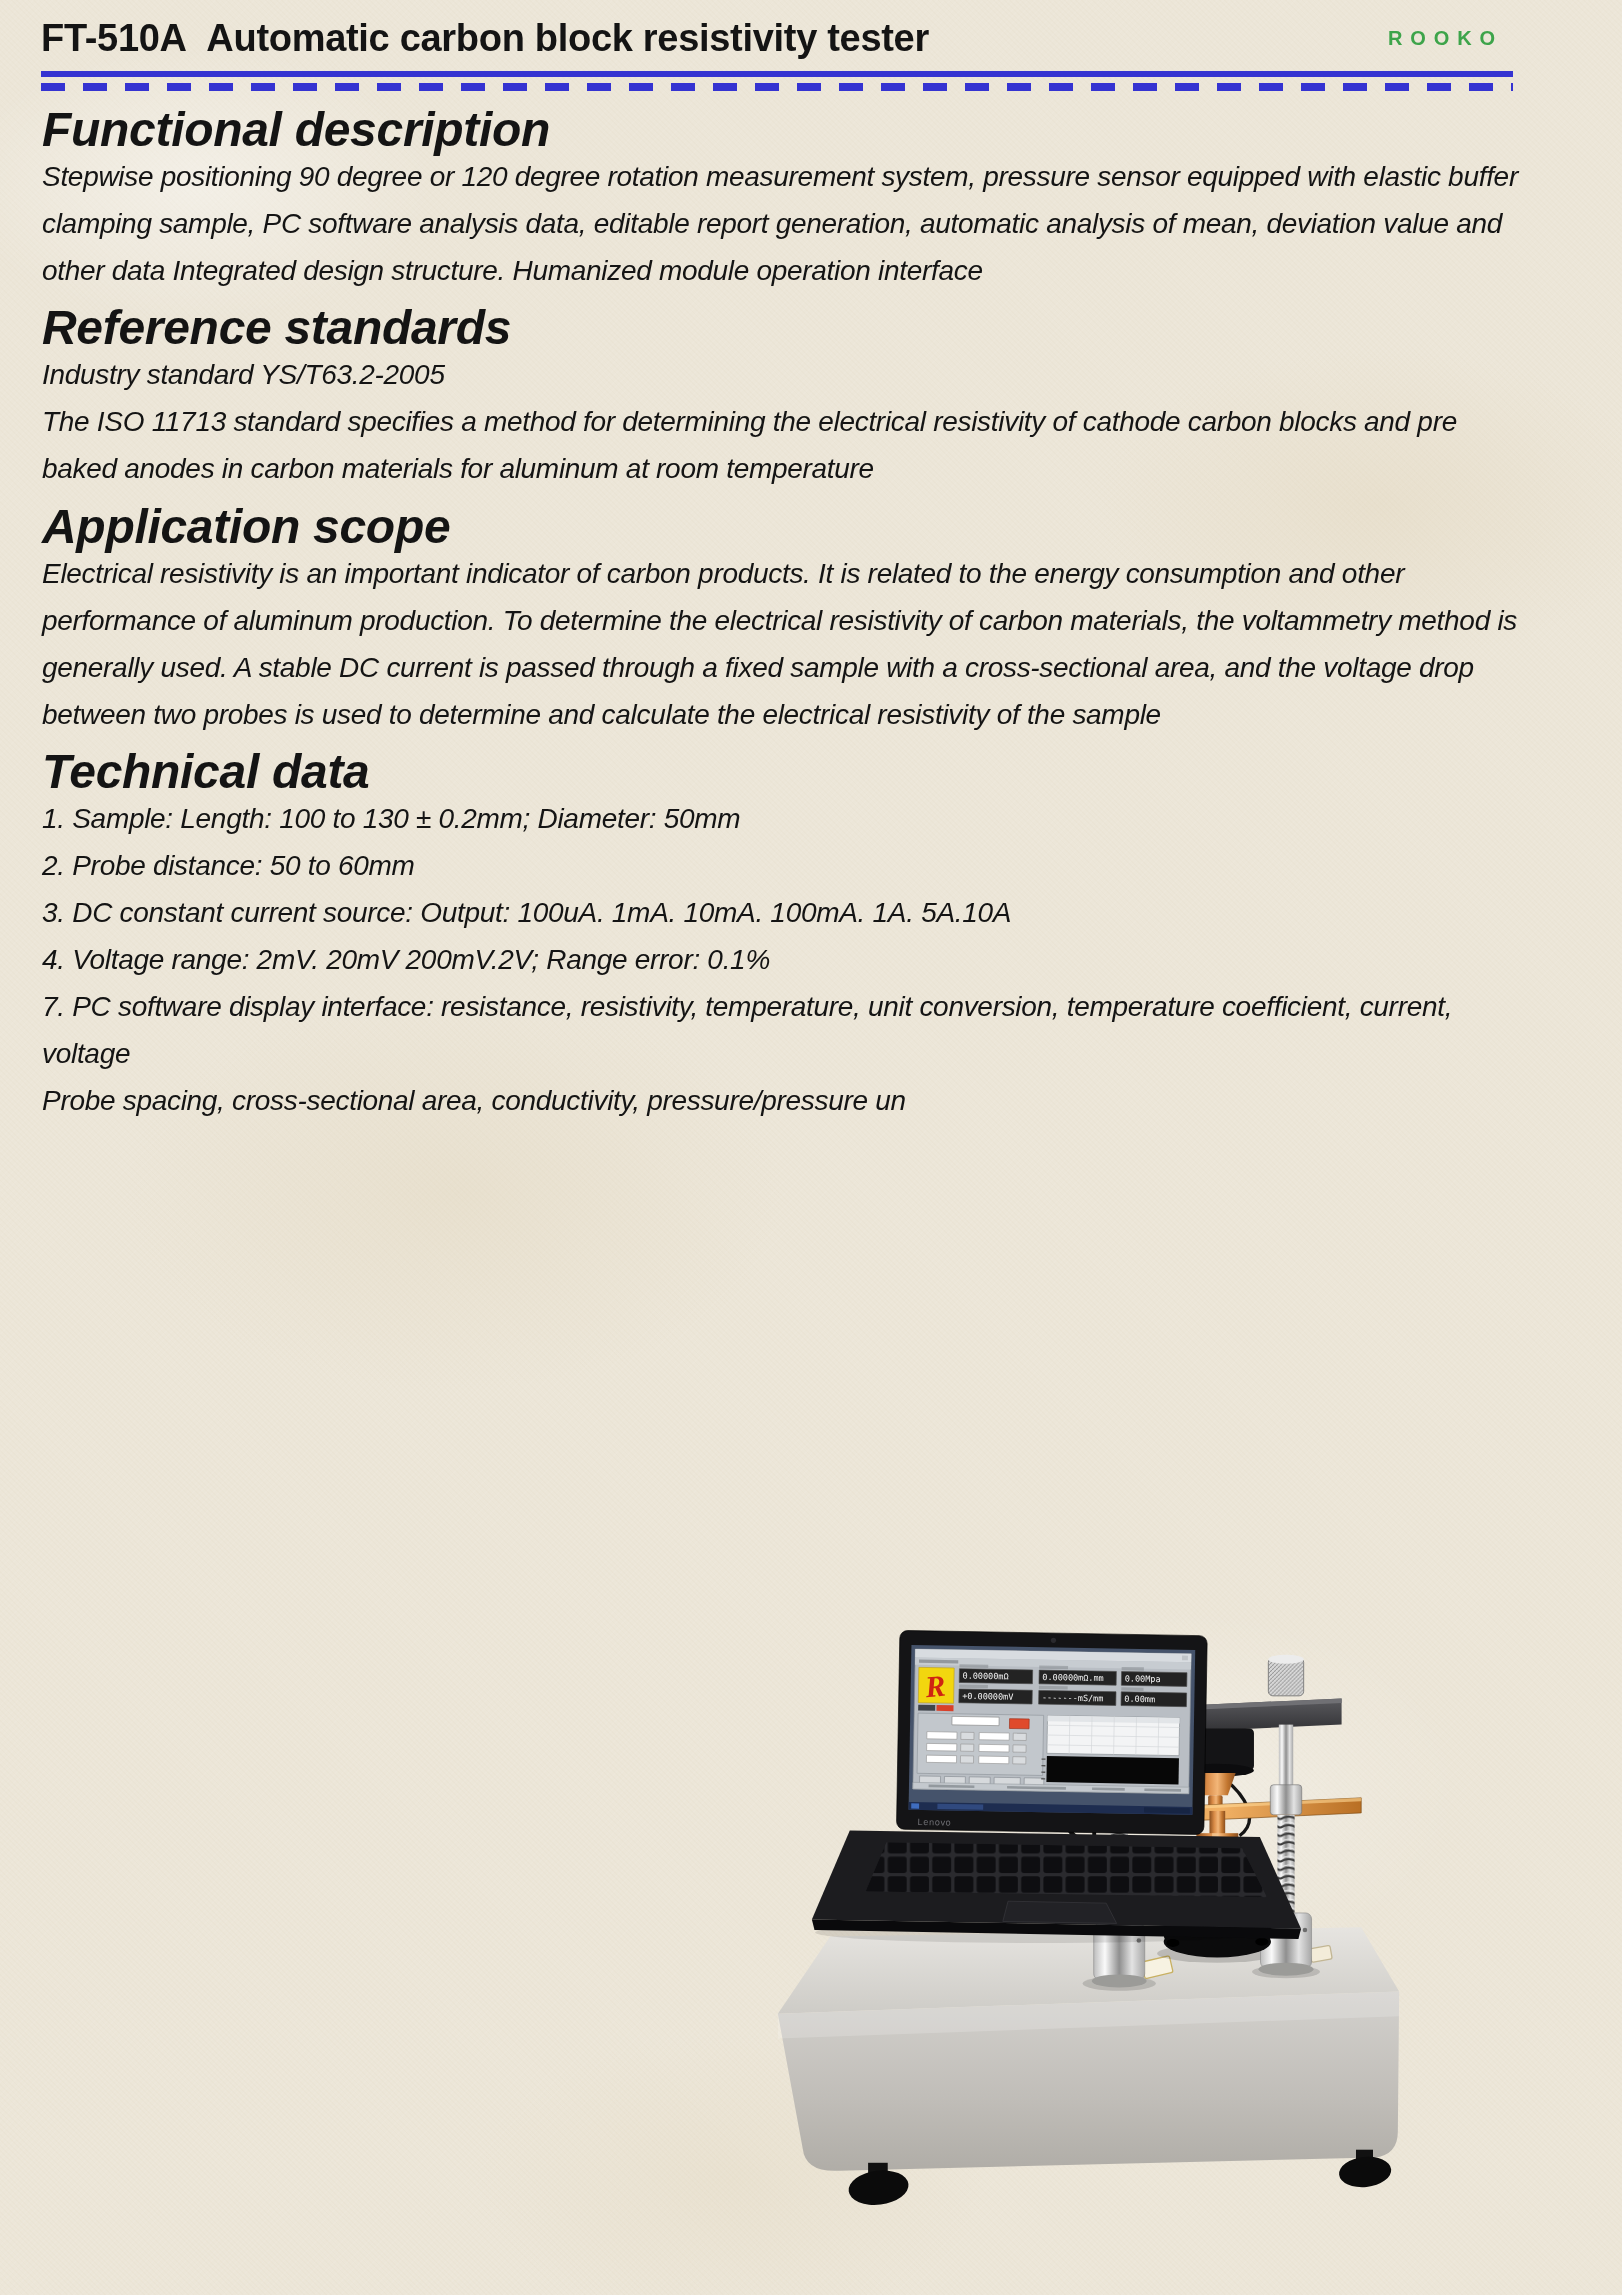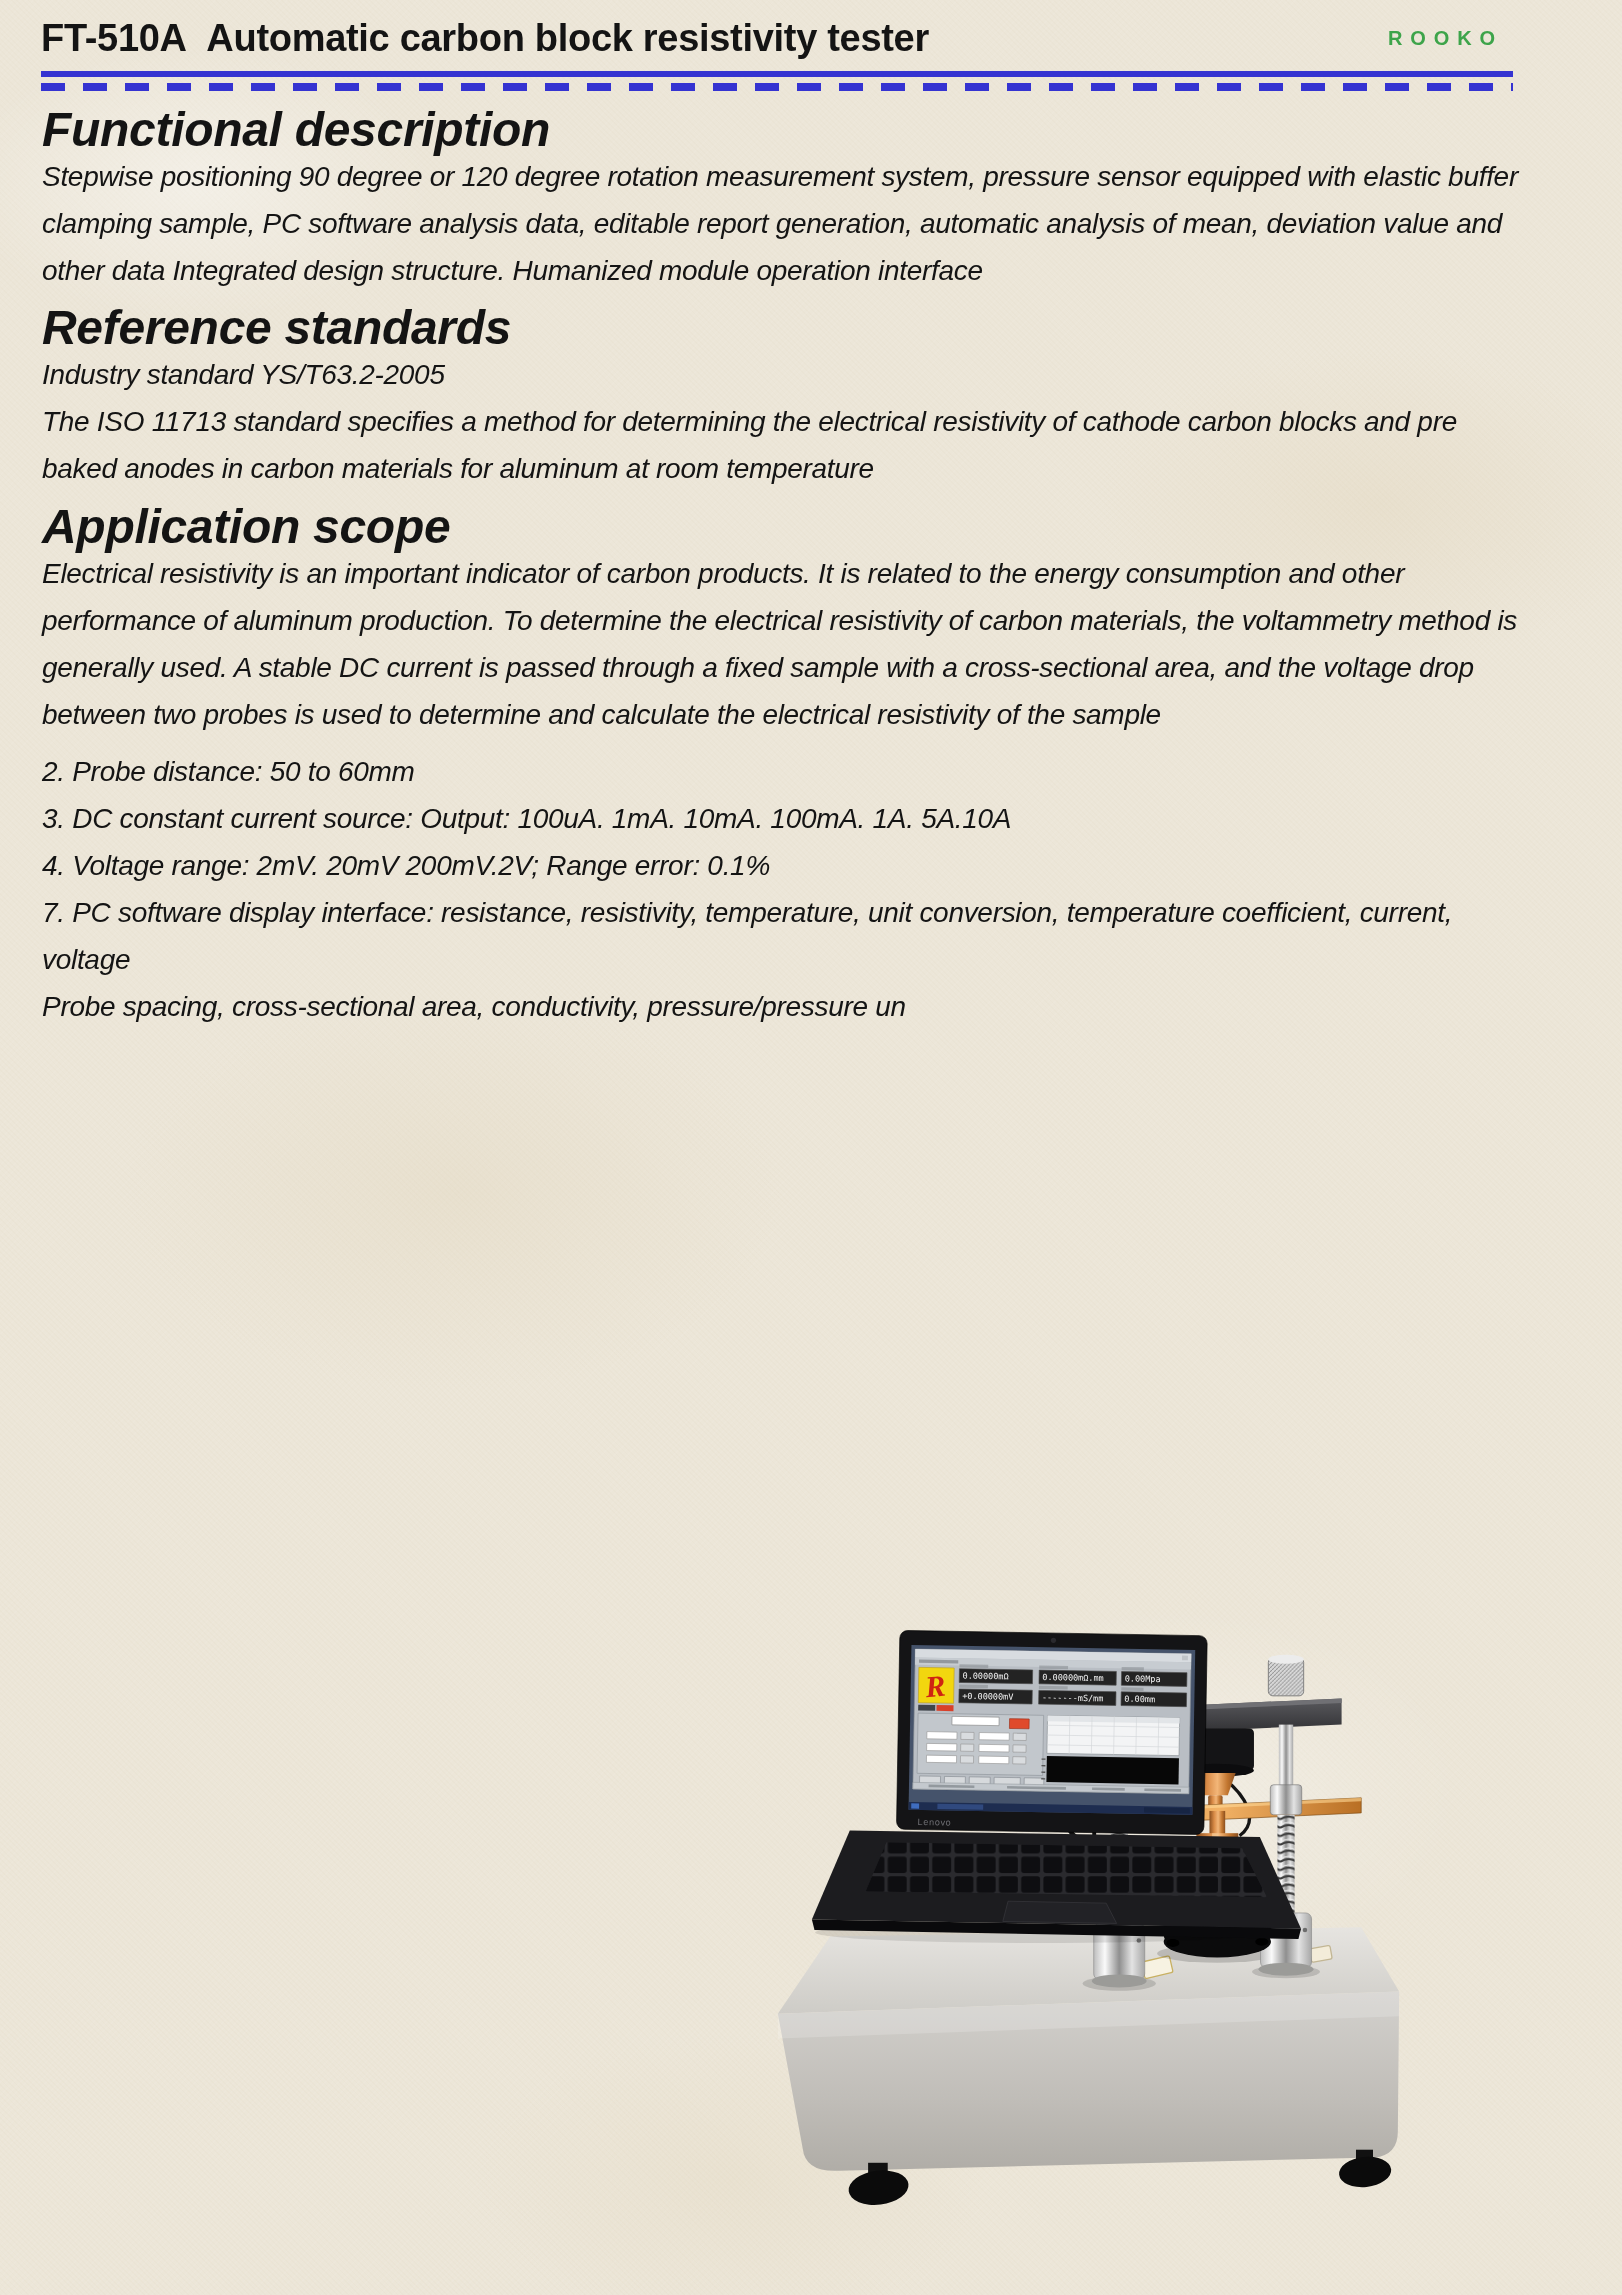--- a/index.html
+++ b/index.html
@@ -61,20 +61,22 @@
       <p>Industry standard YS/T63.2-2005</p>
       <p>The ISO 11713 standard specifies a method for determining the electrical resistivity of cathode carbon blocks and pre baked anodes in carbon materials for aluminum at room temperature</p>
     </section>
 
     <section>
       <h2>Application scope</h2>
       <p>Electrical resistivity is an important indicator of carbon products. It is related to the energy consumption and other performance of aluminum production. To determine the electrical resistivity of carbon materials, the voltammetry method is generally used. A stable DC current is passed through a fixed sample with a cross-sectional area, and the voltage drop between two probes is used to determine and calculate the electrical resistivity of the sample</p>
     </section>
 
     <section>
+      <h2>Technical data</h2>
+      <p>1. Sample: Length: 100 to 130 ± 0.2mm; Diameter: 50mm</p>
       <p>2. Probe distance: 50 to 60mm</p>
       <p>3. DC constant current source: Output: 100uA. 1mA. 10mA. 100mA. 1A. 5A.10A</p>
       <p>4. Voltage range: 2mV. 20mV 200mV.2V; Range error: 0.1%</p>
       <p>7. PC software display interface: resistance, resistivity, temperature, unit conversion, temperature coefficient, current, voltage</p>
       <p>Probe spacing, cross-sectional area, conductivity, pressure/pressure un</p>
     </section>
   </main>
 
   <figure class="photo">
     <svg viewBox="0 0 1000 950" xmlns="http://www.w3.org/2000/svg">

